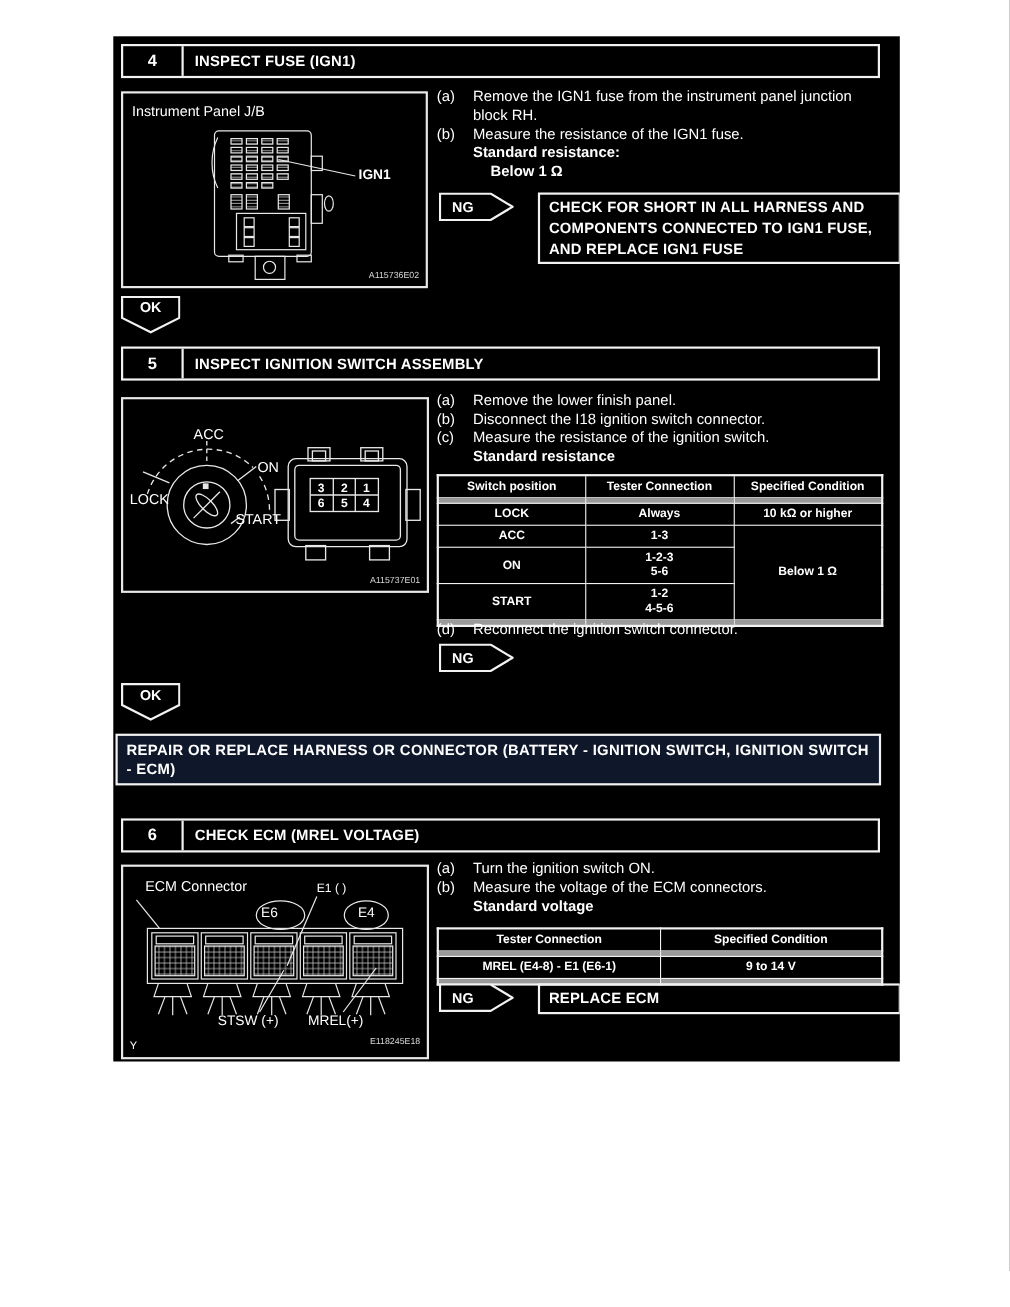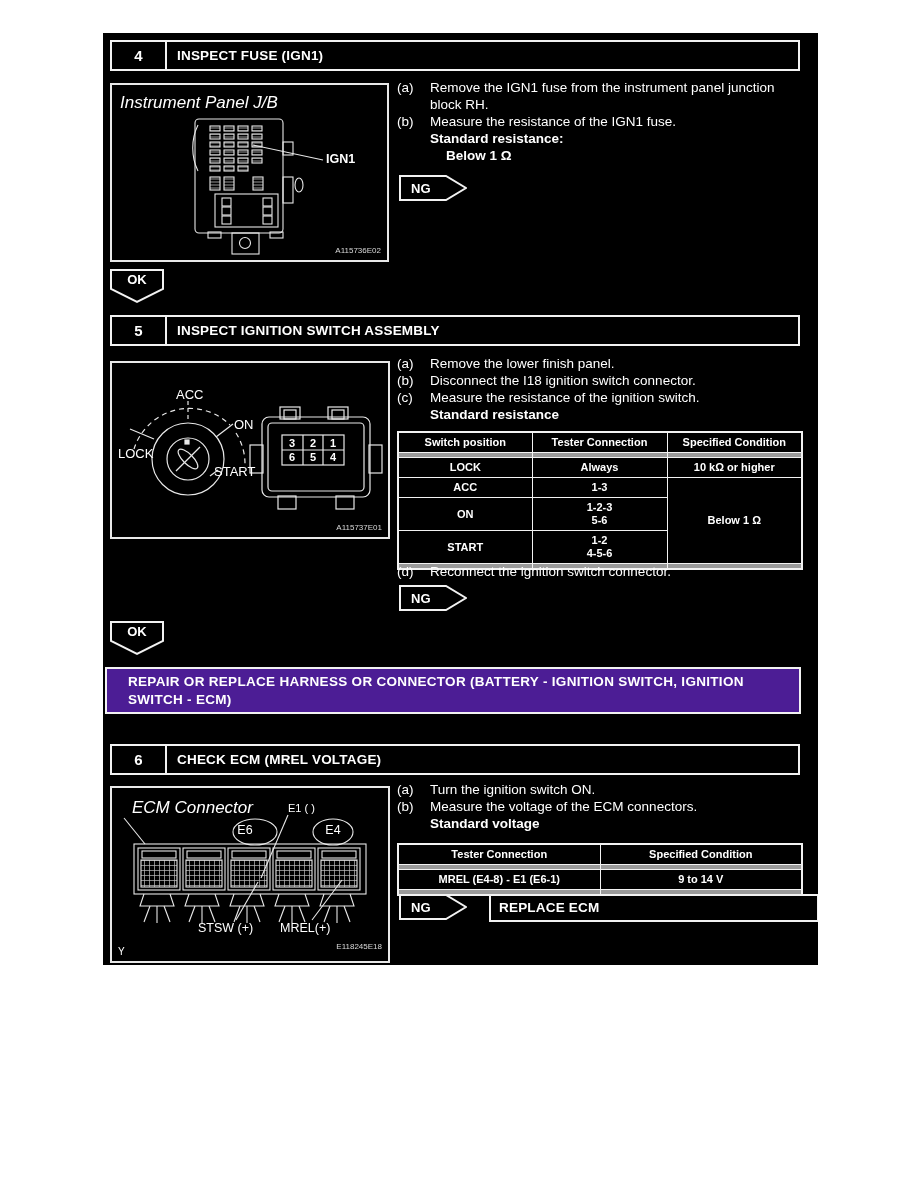--- a/index.html
+++ b/index.html
@@ -14,21 +14,21 @@
   .abs { position:absolute; }
 
   
   .step-header { border:2px solid #f2f2f2; height:31px; box-sizing:border-box; display:flex; background:#000; }
   .step-num { width:53px; border-right:2px solid #f2f2f2; display:flex; align-items:center; justify-content:center;
               font-weight:bold; font-size:15px; }
   .step-title { flex:1; display:flex; align-items:center; padding-left:10px; font-weight:bold; font-size:13.5px; letter-spacing:.2px; }
 
   
   .figure { border:2px solid #e8e8e8; box-sizing:border-box; background:#000; }
-  .fig-label { position:absolute; font-size:17px; color:#fff; white-space:nowrap;font-style:italic; }
+  .fig-label { position:absolute; font-size:13px; color:#fff; white-space:nowrap; }
   .fig-small { position:absolute; font-size:11px; color:#fff; white-space:nowrap; }
   .fig-code  { position:absolute; font-size:8px; color:#d8d8d8; white-space:nowrap; }
 
   
   .instr { position:absolute; width:382px; font-size:13.5px; line-height:17px; }
   .item { display:flex; }
   .item .marker { width:33px; flex-shrink:0; }
   .item .text { flex:1; }
   .std-label { padding-left:33px; font-weight:bold; }
   .std-value { padding-left:49px; font-weight:bold; }
@@ -42,22 +42,22 @@
   .ng-box { border:2px solid #f2f2f2; box-sizing:border-box; width:330px; padding:2px 8px;
             font-weight:bold; font-size:13.5px; line-height:19px; letter-spacing:.2px; }
 
   
   .ok-arrow { position:absolute; width:54px; height:35px; }
   .ok-arrow svg { position:absolute; left:0; top:0; }
   .ok-arrow .ok-text { position:absolute; left:0; right:0; top:3px; text-align:center;
                        font-weight:bold; font-size:13px; }
 
   
-  .banner { position:absolute; border:2px solid #f2f2f2; box-sizing:border-box; background:#4c1d95;
-            font-weight:bold; font-size:13.5px; line-height:18px; letter-spacing:.3px; padding:4px 21px; }
+  .banner { position:absolute; border:2px solid #f2f2f2; box-sizing:border-box; background:#0f172a;
+            font-weight:bold; font-size:13.5px; line-height:18px; letter-spacing:.3px; padding:4px 8px; }
 
   
   .spec-table { position:absolute; border-collapse:collapse; border:2px solid #f2f2f2; background:#000; }
   .spec-table td { border:1px solid #f2f2f2; color:#fff; text-align:center; vertical-align:middle;
                    font-size:11px; font-weight:bold; line-height:13px; padding:3px 4px; }
   .spec-table .rule-row td { background:#9a9a9a; height:4px; padding:0; line-height:0; border-top:1px solid #f2f2f2; border-bottom:1px solid #f2f2f2; }
 </style>
 </head>
 <body>
 
@@ -144,20 +144,21 @@
     <div class="std-value">Below 1 Ω</div>
   </div>
 
   <div class="ng-row" style="left:296px; top:142px;">
     <div class="ng-pointer">
       <svg width="68" height="26" viewBox="0 0 68 26">
           <polygon points="1,1 47,1 67,13 47,25 1,25" fill="#000" stroke="#f2f2f2" stroke-width="2"></polygon>
         </svg>
       <span class="ng-text">NG</span>
     </div>
+    <div class="ng-box">CHECK FOR SHORT IN ALL HARNESS AND COMPONENTS CONNECTED TO IGN1 FUSE, AND REPLACE IGN1 FUSE</div>
   </div>
 
   <div class="ok-arrow" style="left:7px; top:236px;">
     <svg width="54" height="35" viewBox="0 0 54 35">
         <polygon points="1,1 53,1 53,20 27,33 1,20" fill="#000" stroke="#f2f2f2" stroke-width="2"></polygon>
       </svg>
     <span class="ok-text">OK</span>
   </div>
 
   <div class="abs step-header" style="left:7px; top:282px; width:690px;">

